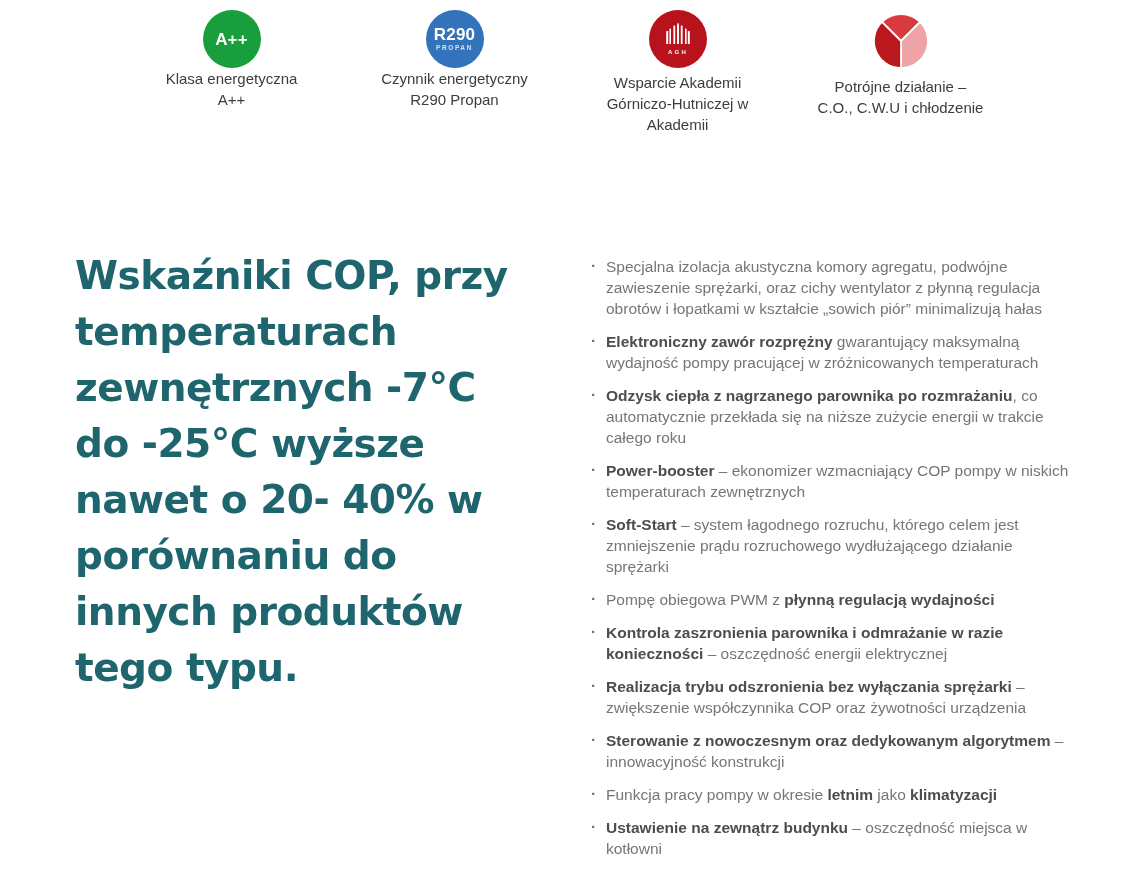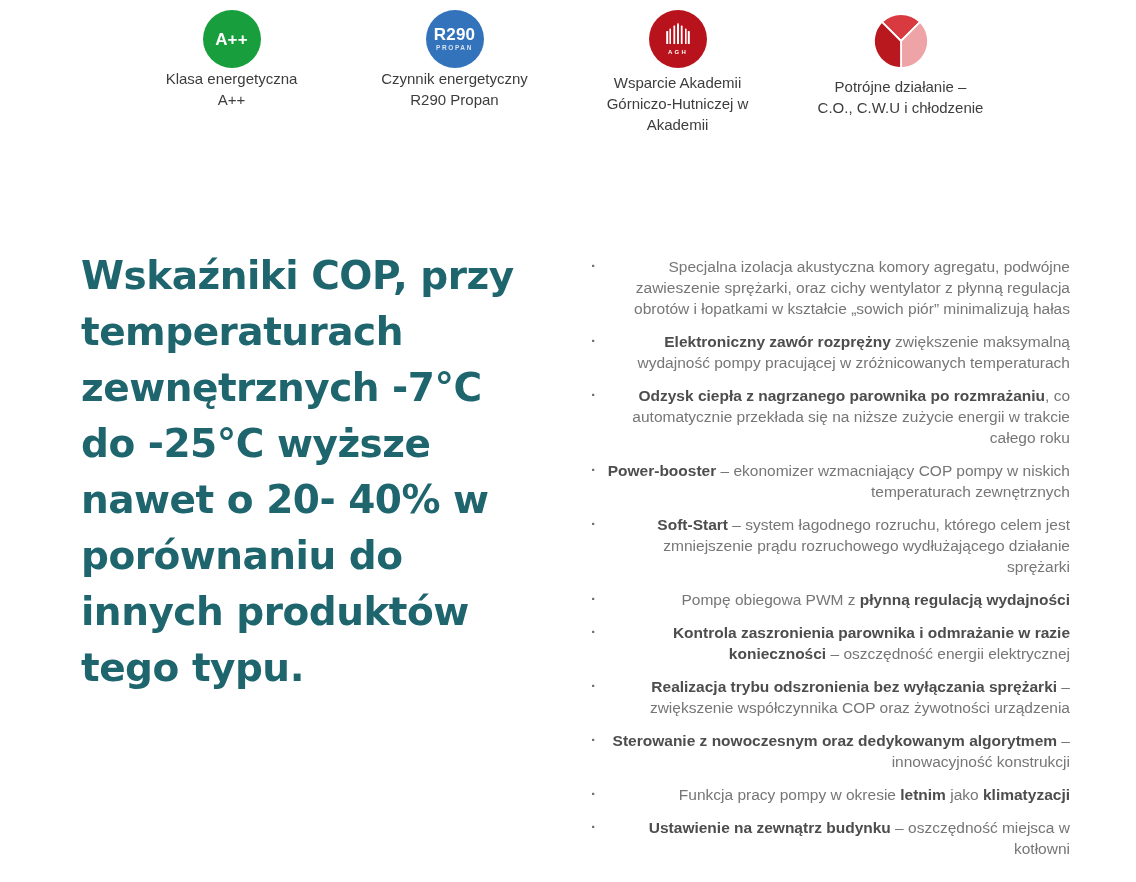--- a/index.html
+++ b/index.html
@@ -57,21 +57,21 @@
   }
   .badge-label {
     font-size: 15px;
     line-height: 21px;
     color: #3d3d3d;
   }
 
   
   .hero-heading {
     position: absolute;
-    left: 81px;
+    left: 75px;
     top: 248px;
     width: 500px;
     color: #1e656e;
     font-family: "DejaVu Sans", "Liberation Sans", sans-serif;
     font-weight: bold;
     font-size: 39px;
     line-height: 56px;
     letter-spacing: -0.5px;
   }
   .hero-heading .heading-line { white-space: nowrap; }
@@ -84,21 +84,20 @@
     width: 480px;
     list-style: none;
   }
   .features li {
     position: relative;
     padding-left: 16px;
     font-size: 15.5px;
     line-height: 21px;
     color: #767676;
     margin-bottom: 12px;
-    text-align: right;
   }
   .features li::before {
     content: "\00B7";
     position: absolute;
     left: 1px;
     top: -1px;
     color: #6e6e6e;
     font-weight: bold;
   }
   .seg-bold {
@@ -181,21 +180,21 @@
     <div class="heading-line">zewnętrznych -7°C</div>
     <div class="heading-line">do -25°C wyższe</div>
     <div class="heading-line">nawet o 20- 40% w</div>
     <div class="heading-line">porównaniu do</div>
     <div class="heading-line">innych produktów</div>
     <div class="heading-line">tego typu.</div>
   </h2>
 
   <ul class="features">
     <li><span>Specjalna izolacja akustyczna komory agregatu, podwójne zawieszenie sprężarki, oraz cichy wentylator z płynną regulacja obrotów i łopatkami w kształcie „sowich piór” minimalizują hałas</span></li>
-    <li><span class="seg-bold">Elektroniczny zawór rozprężny</span><span> zwiększenie maksymalną wydajność pompy pracującej w zróżnicowanych temperaturach</span></li>
+    <li><span class="seg-bold">Elektroniczny zawór rozprężny</span><span> gwarantujący maksymalną wydajność pompy pracującej w zróżnicowanych temperaturach</span></li>
     <li><span class="seg-bold">Odzysk ciepła z nagrzanego parownika po rozmrażaniu</span><span>, co automatycznie przekłada się na niższe zużycie energii w trakcie całego roku</span></li>
     <li><span class="seg-bold">Power-booster</span><span> – ekonomizer wzmacniający COP pompy w niskich temperaturach zewnętrznych</span></li>
     <li><span class="seg-bold">Soft-Start</span><span> – system łagodnego rozruchu, którego celem jest zmniejszenie prądu rozruchowego wydłużającego działanie sprężarki</span></li>
     <li><span>Pompę obiegowa PWM z </span><span class="seg-bold">płynną regulacją wydajności</span></li>
     <li><span class="seg-bold">Kontrola zaszronienia parownika i odmrażanie w razie konieczności</span><span> – oszczędność energii elektrycznej</span></li>
     <li><span class="seg-bold">Realizacja trybu odszronienia bez wyłączania sprężarki</span><span> – zwiększenie współczynnika COP oraz żywotności urządzenia</span></li>
     <li><span class="seg-bold">Sterowanie z nowoczesnym oraz dedykowanym algorytmem</span><span> – innowacyjność konstrukcji</span></li>
     <li><span>Funkcja pracy pompy w okresie </span><span class="seg-bold">letnim</span><span> jako </span><span class="seg-bold">klimatyzacji</span></li>
     <li><span class="seg-bold">Ustawienie na zewnątrz budynku</span><span> – oszczędność miejsca w kotłowni</span></li>
   </ul>

